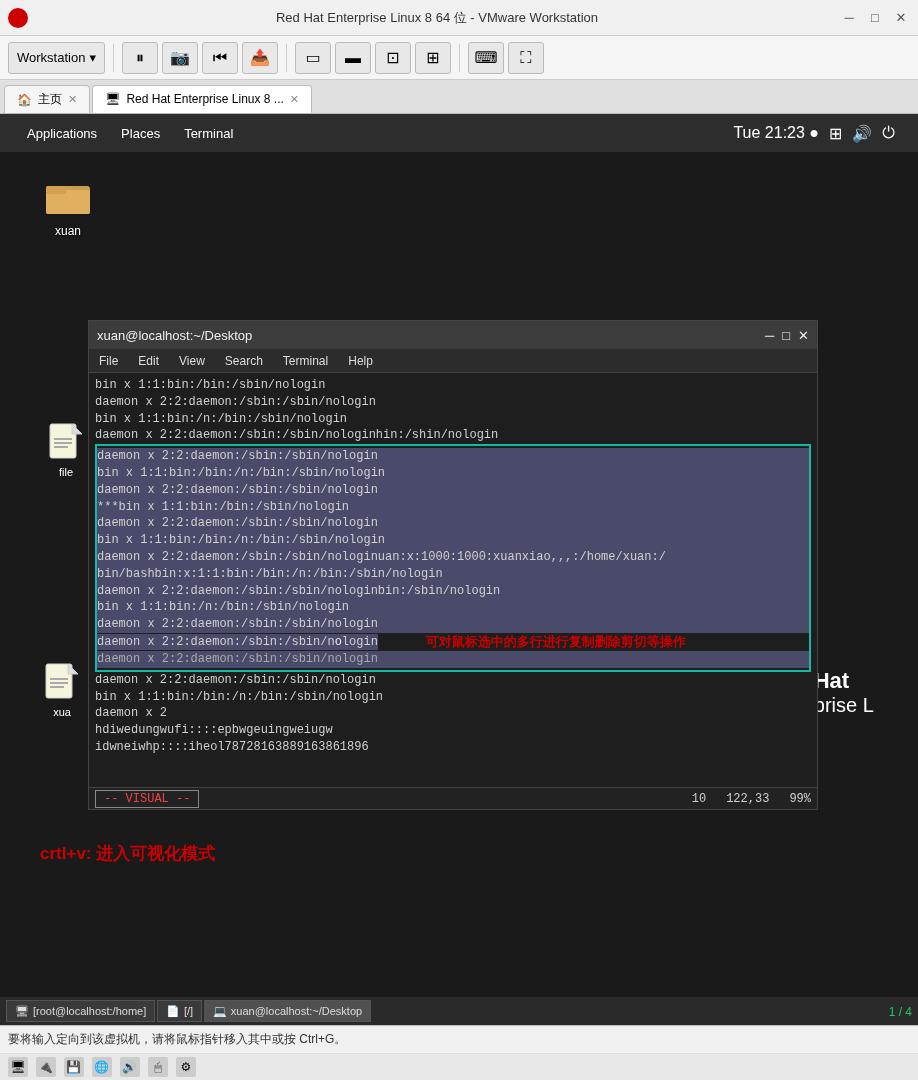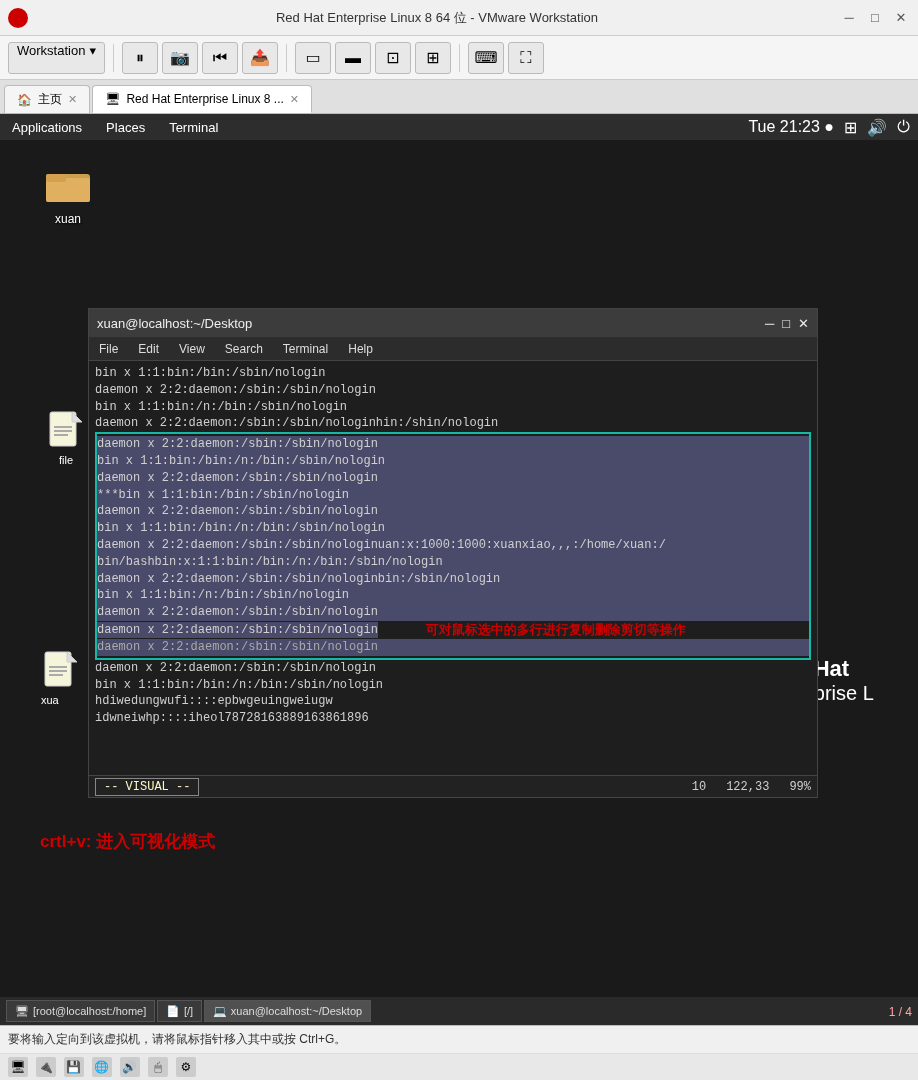--- a/index.html
+++ b/index.html
@@ -53,27 +53,27 @@
       height: 44px;
       background: #f5f5f5;
       border-bottom: 1px solid #ccc;
       display: flex;
       align-items: center;
       padding: 0 8px;
       gap: 4px;
     }
     .toolbar-btn {
       height: 32px;
-      padding: 0 8px;
+      padding: 8px 8px;
       background: #e8e8e8;
       border: 1px solid #bbb;
       border-radius: 3px;
       cursor: pointer;
       display: flex;
-      align-items: flex-start;
+      align-items: flex-end;
       gap: 4px;
       font-size: 13px;
     }
     .toolbar-sep {
       width: 1px;
       height: 28px;
       background: #ccc;
       margin: 0 4px;
     }
     .toolbar-icon-btn {
@@ -116,25 +116,25 @@
       border-bottom: 1px solid #fff;
     }
     .tab-close {
       font-size: 11px;
       color: #888;
       cursor: pointer;
     }
 
     
     .rhel-topbar {
-      height: 26px;
+      height: 38px;
       background: #2d2d2d;
       display: flex;
       align-items: center;
-      padding: 0 8px;
+      padding: 0 23px;
       color: #fff;
       font-size: 13px;
     }
     .rhel-topbar-left {
       display: flex;
       align-items: center;
       gap: 16px;
     }
     .rhel-topbar-right {
       margin-left: auto;
@@ -250,21 +250,21 @@
       align-items: center;
       padding: 0 6px;
       color: #d0d0d0;
       font-family: 'Courier New', monospace;
       font-size: 12px;
     }
     .status-visual {
       border: 1px solid #888;
       padding: 1px 8px;
       margin-right: 8px;
-      color: #fef9c3;
+      color: #ef4444;
     }
     .status-right {
       margin-left: auto;
       display: flex;
       gap: 20px;
     }
 
     
     .desktop-file-icon {
       position: absolute;
@@ -444,21 +444,21 @@
     <svg width="40" height="44" viewBox="0 0 40 44">
       <rect x="4" y="2" width="26" height="34" rx="2" fill="#f5f5dc" stroke="#ccc"></rect>
       <polygon points="26,2 36,12 26,12" fill="#ddd" stroke="#ccc"></polygon>
       <rect x="8" y="16" width="18" height="2" fill="#aaa"></rect>
       <rect x="8" y="20" width="18" height="2" fill="#aaa"></rect>
       <rect x="8" y="24" width="14" height="2" fill="#aaa"></rect>
     </svg>
     <span style="color:#fff; font-size:11px;">file</span>
   </div>
 
-  <div class="desktop-file-icon" style="position:absolute; left:41px; top:510px; display:flex; flex-direction:column; align-items:flex-start;">
+  <div class="desktop-file-icon" style="position:absolute; left:32px; top:510px; display:flex; flex-direction:column; align-items:center;">
     <svg width="40" height="44" viewBox="0 0 40 44">
       <rect x="4" y="2" width="26" height="34" rx="2" fill="#f5f5dc" stroke="#ccc"></rect>
       <polygon points="26,2 36,12 26,12" fill="#ddd" stroke="#ccc"></polygon>
       <rect x="8" y="16" width="18" height="2" fill="#aaa"></rect>
       <rect x="8" y="20" width="18" height="2" fill="#aaa"></rect>
       <rect x="8" y="24" width="14" height="2" fill="#aaa"></rect>
     </svg>
     <span style="color:#fff; font-size:11px;">xua</span>
   </div>
 
@@ -501,20 +501,21 @@
         
         <div style="display:flex; align-items:center; gap:4px;">
           <div class="terminal-line highlighted" style="width:auto; white-space:pre;">daemon x 2:2:daemon:/sbin:/sbin/n<span style="color:#eee;">o</span>login</div>
           <span class="red-annotation" style="position:static; color:#cc0000; font-size:13px; font-weight:bold;">可对鼠标选中的多行进行复制删除剪切等操作</span>
         </div>
         <div class="terminal-line highlighted" style="color:#aaa;">daemon x 2:2:daemon:/sbin:/sbin/nologin</div>
       </div>
 
       <div class="terminal-line">daemon x 2:2:daemon:/sbin:/sbin/nologin</div>
       <div class="terminal-line">bin x 1:1:bin:/bin:/n:/bin:/sbin/nologin</div>
+      <div class="terminal-line">daemon x 2</div>
       <div class="terminal-line">hdiwedungwufi::::epbwgeuingweiugw</div>
       <div class="terminal-line">idwneiwhp::::iheol78728163889163861896</div>
     </div>
     <div class="terminal-statusbar">
       <span class="status-visual">-- VISUAL --</span>
       <div class="status-right">
         <span>10</span>
         <span>122,33</span>
         <span>99%</span>
       </div>
@@ -543,21 +544,21 @@
   </div>
   <div class="vm-bottom-item">
     <span>📄</span>
     <span>[/]</span>
   </div>
   <div class="vm-bottom-item active">
     <span>💻</span>
     <span>xuan@localhost:~/Desktop</span>
   </div>
   <div style="margin-left:auto;">
-    <span style="color:#fca5a5; font-size:12px;margin-left:24px;">1 / 4</span>
+    <span style="color:#22c55e; font-size:12px;margin-left:24px;">1 / 4</span>
   </div>
 </div>
 
 <div class="status-bar" style="position:fixed; bottom:0; left:0; right:0; height:55px; background:#f0f0f0; border-top:1px solid #bbb; z-index:20; display:flex; flex-direction:column;">
   <div class="status-bar-top">
     <span>要将输入定向到该虚拟机，请将鼠标指针移入其中或按 Ctrl+G。</span>
   </div>
   <div class="status-bar-bottom">
     <div class="status-icon">🖥</div>
     <div class="status-icon">🔌</div>

